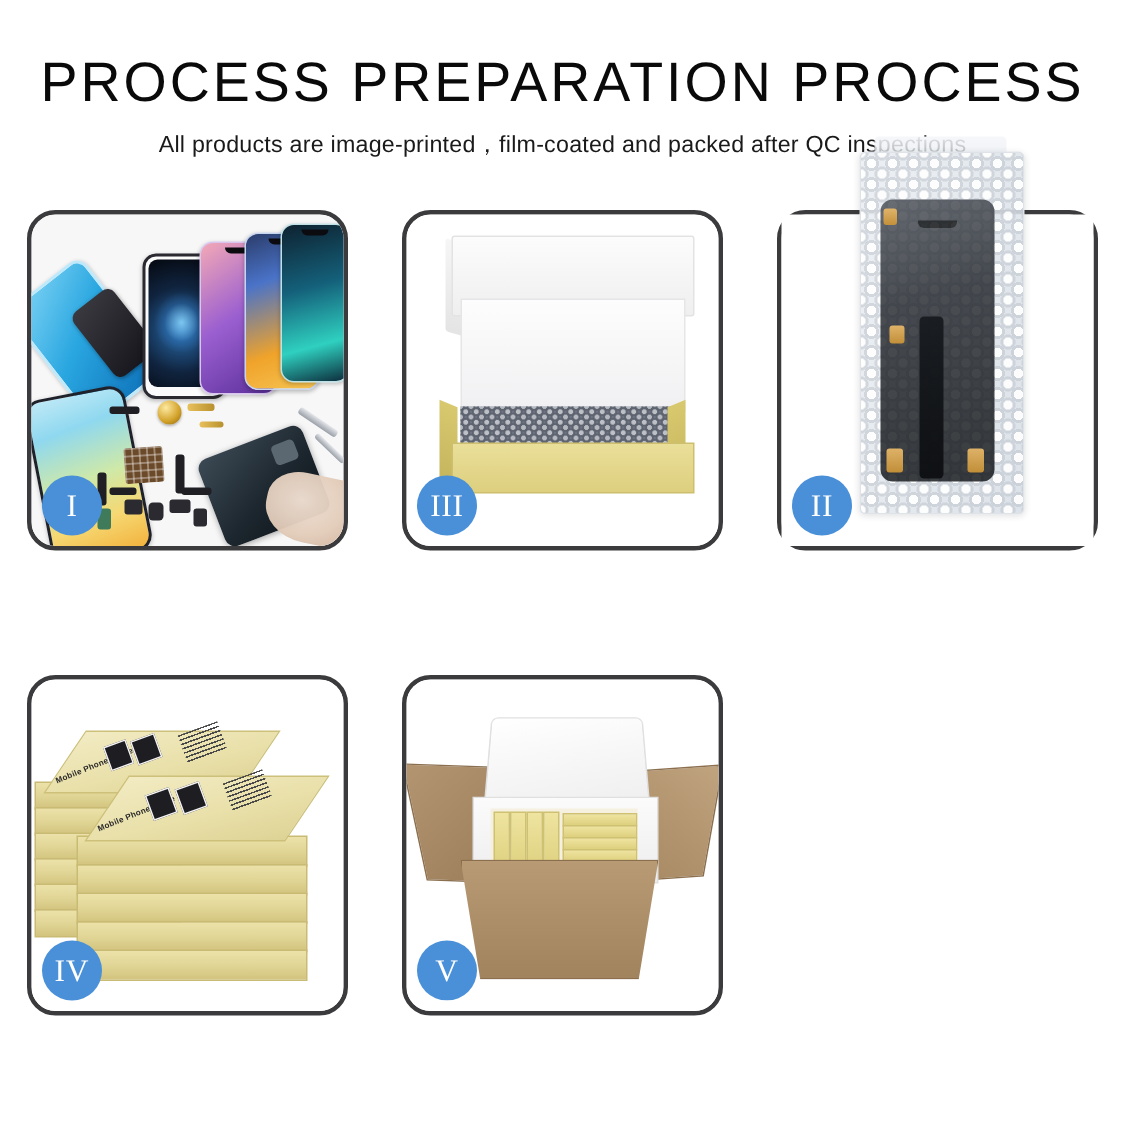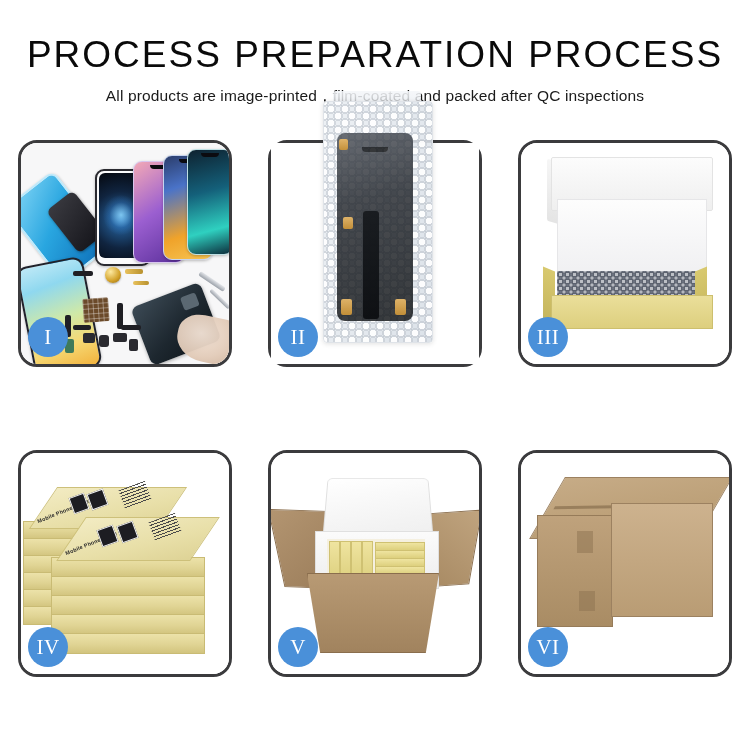--- a/index.html
+++ b/index.html
@@ -413,47 +413,47 @@
       <div class="spk" style="left:44px;top:196px;width:9px;height:14px;border-radius:2px;background:#3f7a5a;"></div>
       <div class="spk" style="left:108px;top:196px;width:9px;height:12px;"></div>
       <div class="tool" style="left:176px;top:136px;width:30px;height:5px;transform:rotate(34deg);"></div>
       <div class="tool" style="left:186px;top:154px;width:26px;height:4px;transform:rotate(44deg);"></div>
       <div class="hand"></div>
     </div>
     <div class="badge">I</div>
   </div>
 
   <div class="panel">
+    <div class="panel-inner">
+      <div class="p3-bg"></div>
+      <div class="b3-lid-flap-l"></div>
+      <div class="b3-lid-flap-r"></div>
+      <div class="b3-lid-back"></div>
+      <div class="b3-foam"></div>
+      <div class="b3-bubble"></div>
+      <div class="b3-side-l"></div>
+      <div class="b3-side-r"></div>
+      <div class="b3-front"></div>
+    </div>
+    <div class="badge">III</div>
+  </div>
+
+  <div class="panel">
     <div class="panel-overflow">
       <div class="p2-bg" style="top:22px;"></div>
       <div class="bubble-top"></div>
       <div class="bubble-bag"></div>
       <div class="wrapped-screen"></div>
       <div class="ws-cable"></div>
       <div class="tape" style="left:68px;top:18px;width:9px;height:11px;"></div>
       <div class="tape" style="left:72px;top:96px;width:10px;height:12px;"></div>
       <div class="tape" style="left:70px;top:178px;width:11px;height:16px;"></div>
       <div class="tape" style="left:124px;top:178px;width:11px;height:16px;"></div>
     </div>
     <div class="badge">II</div>
-  </div>
-
-  <div class="panel">
-    <div class="panel-inner">
-      <div class="p3-bg"></div>
-      <div class="b3-lid-flap-l"></div>
-      <div class="b3-lid-flap-r"></div>
-      <div class="b3-lid-back"></div>
-      <div class="b3-foam"></div>
-      <div class="b3-bubble"></div>
-      <div class="b3-side-l"></div>
-      <div class="b3-side-r"></div>
-      <div class="b3-front"></div>
-    </div>
-    <div class="badge">III</div>
   </div>
 
   <div class="panel">
     <div class="panel-inner">
       <div class="p4-bg"></div>
       <div class="stack">
 
         <div class="sbox" style="left:2px;top:52px;width:96px;height:17px;"></div>
         <div class="sbox" style="left:2px;top:69px;width:96px;height:17px;"></div>
         <div class="sbox" style="left:2px;top:86px;width:96px;height:17px;"></div>
@@ -499,26 +499,14 @@
         <div class="ybar" style="left:48px;top:11px;width:48px;height:7px;"></div>
         <div class="ybar" style="left:48px;top:19px;width:48px;height:7px;"></div>
         <div class="ybar" style="left:48px;top:27px;width:48px;height:7px;"></div>
         <div class="ybar" style="left:48px;top:35px;width:48px;height:6px;"></div>
       </div>
       <div class="c5-body"></div>
     </div>
     <div class="badge">V</div>
   </div>
 
-  <div class="panel">
-    <div class="panel-inner">
-      <div class="p6-bg"></div>
-      <div class="c6-top"></div>
-      <div class="c6-seam"></div>
-      <div class="c6-left"></div>
-      <div class="c6-right"></div>
-      <div class="c6-tape" style="left:56px;top:78px;width:16px;height:22px;"></div>
-      <div class="c6-tape" style="left:58px;top:138px;width:16px;height:20px;"></div>
-    </div>
-    <div class="badge">VI</div>
-  </div>
 
 </div>
 
 </body></html>

